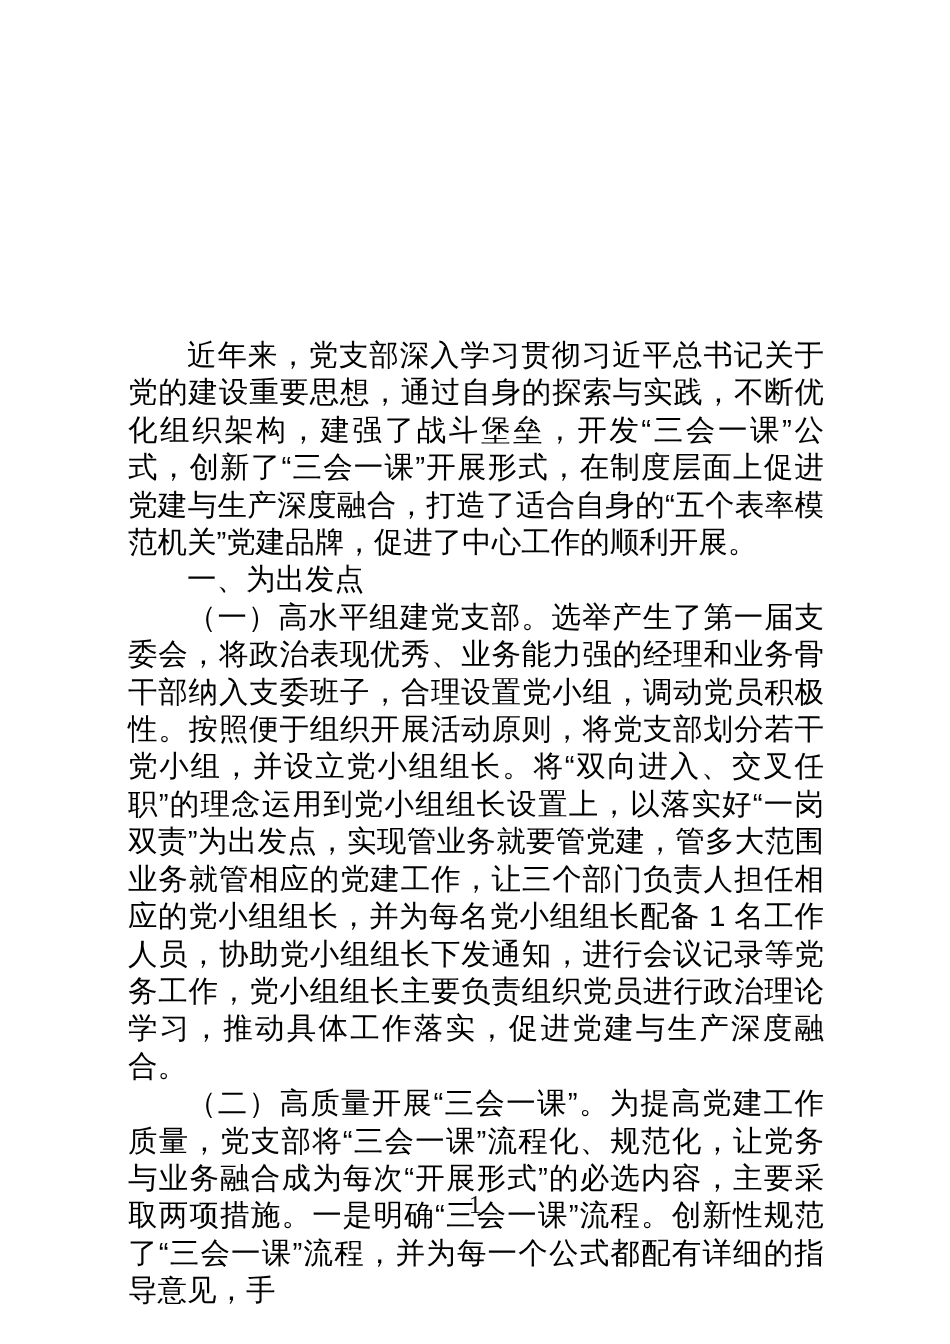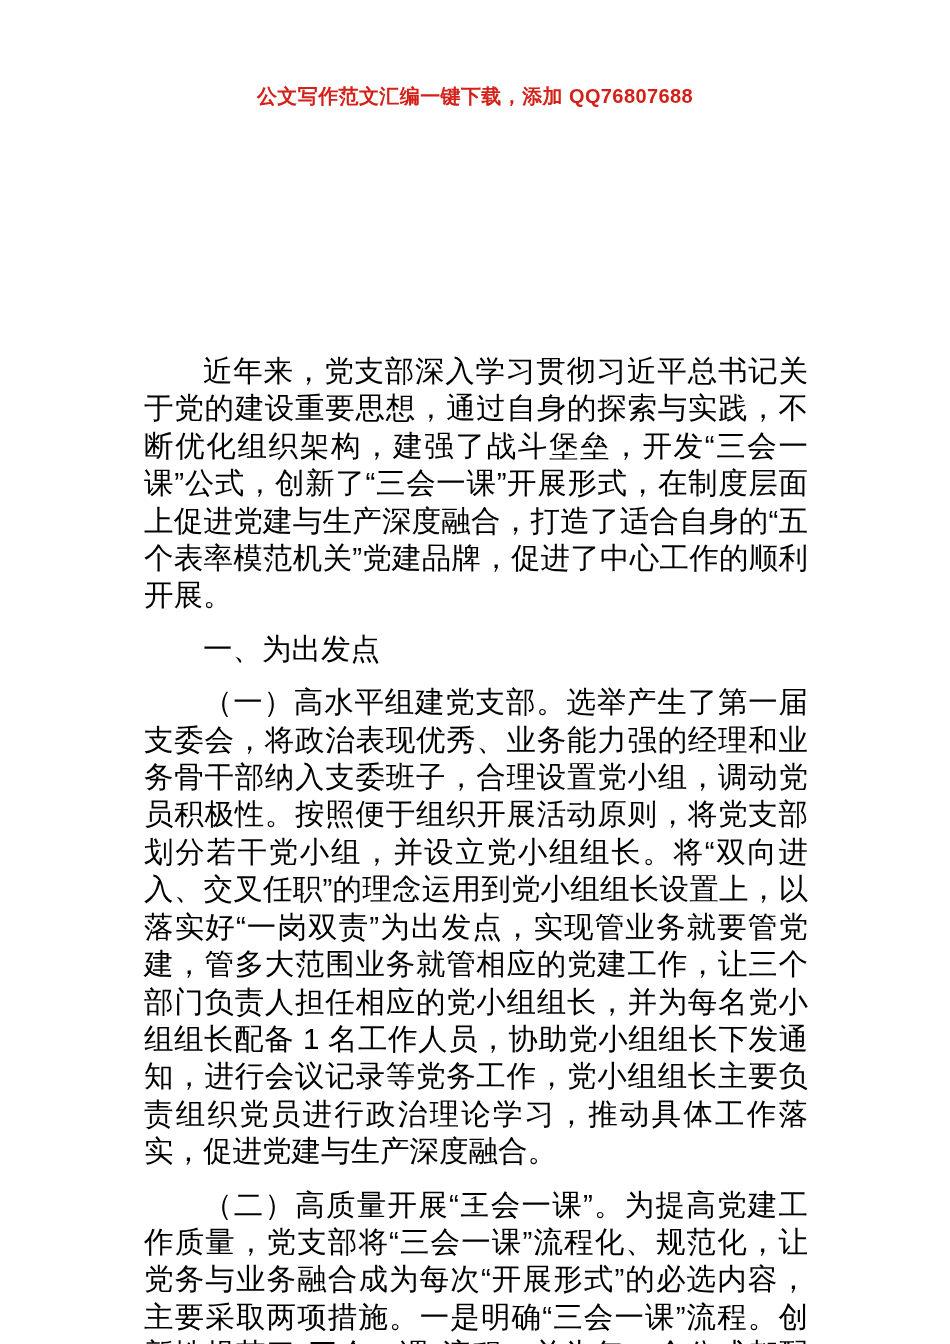--- a/index.html
+++ b/index.html
@@ -60,21 +60,21 @@
     top: 336px;
     left: 128px;
     width: 696px;
   }
   .para {
     font-size: 29.5px;
     line-height: 37.4px;
     text-align: justify;
     text-align-last: left;
     text-justify: inter-ideograph;
-    margin: 16px;
+    margin: 0;
     letter-spacing: 0px;
     word-break: break-all;
   }
   .para.indent {
     text-indent: 2em;
   }
 
   
   .page-number {
     position: absolute;
@@ -86,23 +86,20 @@
     font-size: 25px;
     line-height: 30px;
     color: #111111;
   }
 </style>
 </head>
 <body>
 
 <div class="page">
 
-  <div class="watermark-band">
-    <span class="watermark-text" id="watermark-text" style="color: rgb(211, 32, 24);">公文写作范文汇编一键下载，添加 QQ76807688</span>
-  </div>
 
 
   <div class="body-block">
     <p class="para indent">近年来，党支部深入学习贯彻习近平总书记关于党的建设重要思想，通过自身的探索与实践，不断优化组织架构，建强了战斗堡垒，开发“三会一课”公式，创新了“三会一课”开展形式，在制度层面上促进党建与生产深度融合，打造了适合自身的“五个表率模范机关”党建品牌，促进了中心工作的顺利开展。</p>
     <p class="para indent">一、为出发点</p>
     <p class="para indent">（一）高水平组建党支部。选举产生了第一届支委会，将政治表现优秀、业务能力强的经理和业务骨干部纳入支委班子，合理设置党小组，调动党员积极性。按照便于组织开展活动原则，将党支部划分若干党小组，并设立党小组组长。将“双向进入、交叉任职”的理念运用到党小组组长设置上，以落实好“一岗双责”为出发点，实现管业务就要管党建，管多大范围业务就管相应的党建工作，让三个部门负责人担任相应的党小组组长，并为每名党小组组长配备 1 名工作人员，协助党小组组长下发通知，进行会议记录等党务工作，党小组组长主要负责组织党员进行政治理论学习，推动具体工作落实，促进党建与生产深度融合。</p>
     <p class="para indent">（二）高质量开展“三会一课”。为提高党建工作质量，党支部将“三会一课”流程化、规范化，让党务与业务融合成为每次“开展形式”的必选内容，主要采取两项措施。一是明确“三会一课”流程。创新性规范了“三会一课”流程，并为每一个公式都配有详细的指导意见，手</p>
   </div>
 
   <div class="page-number">1</div>

